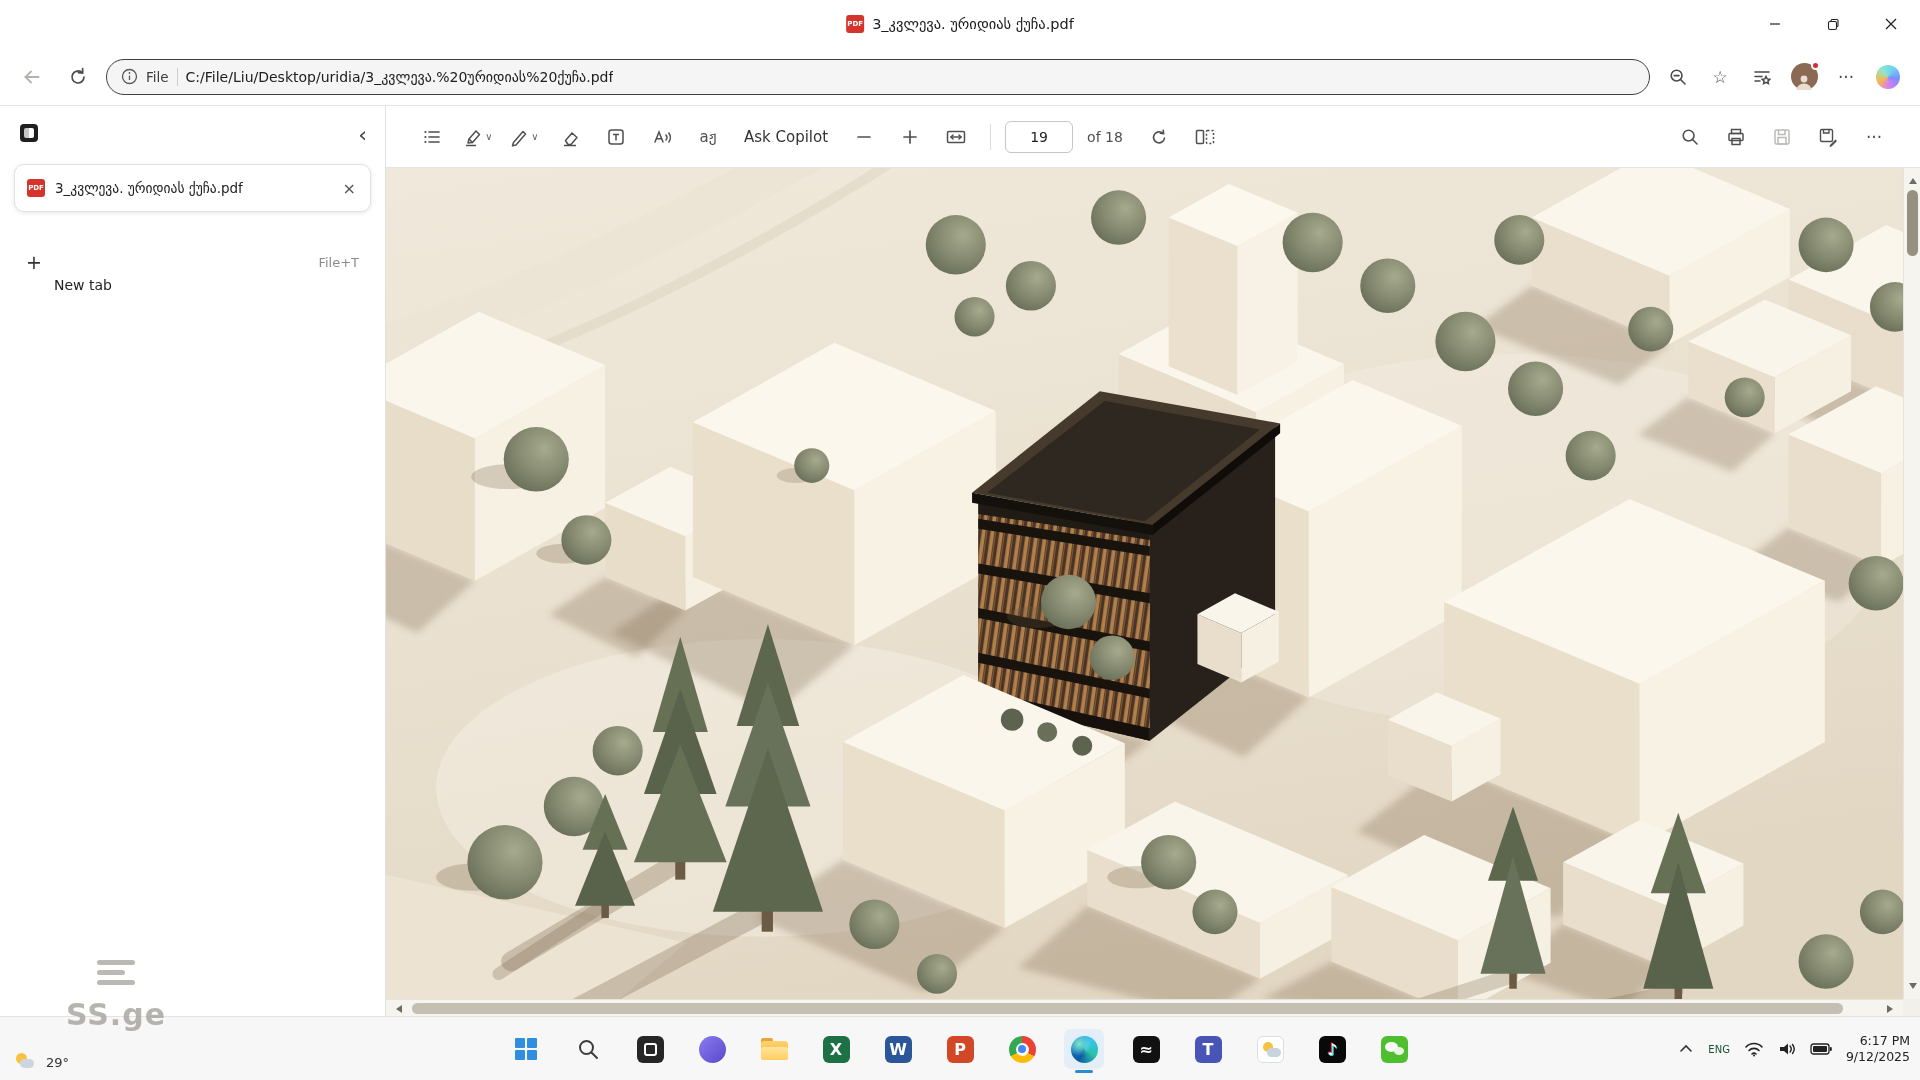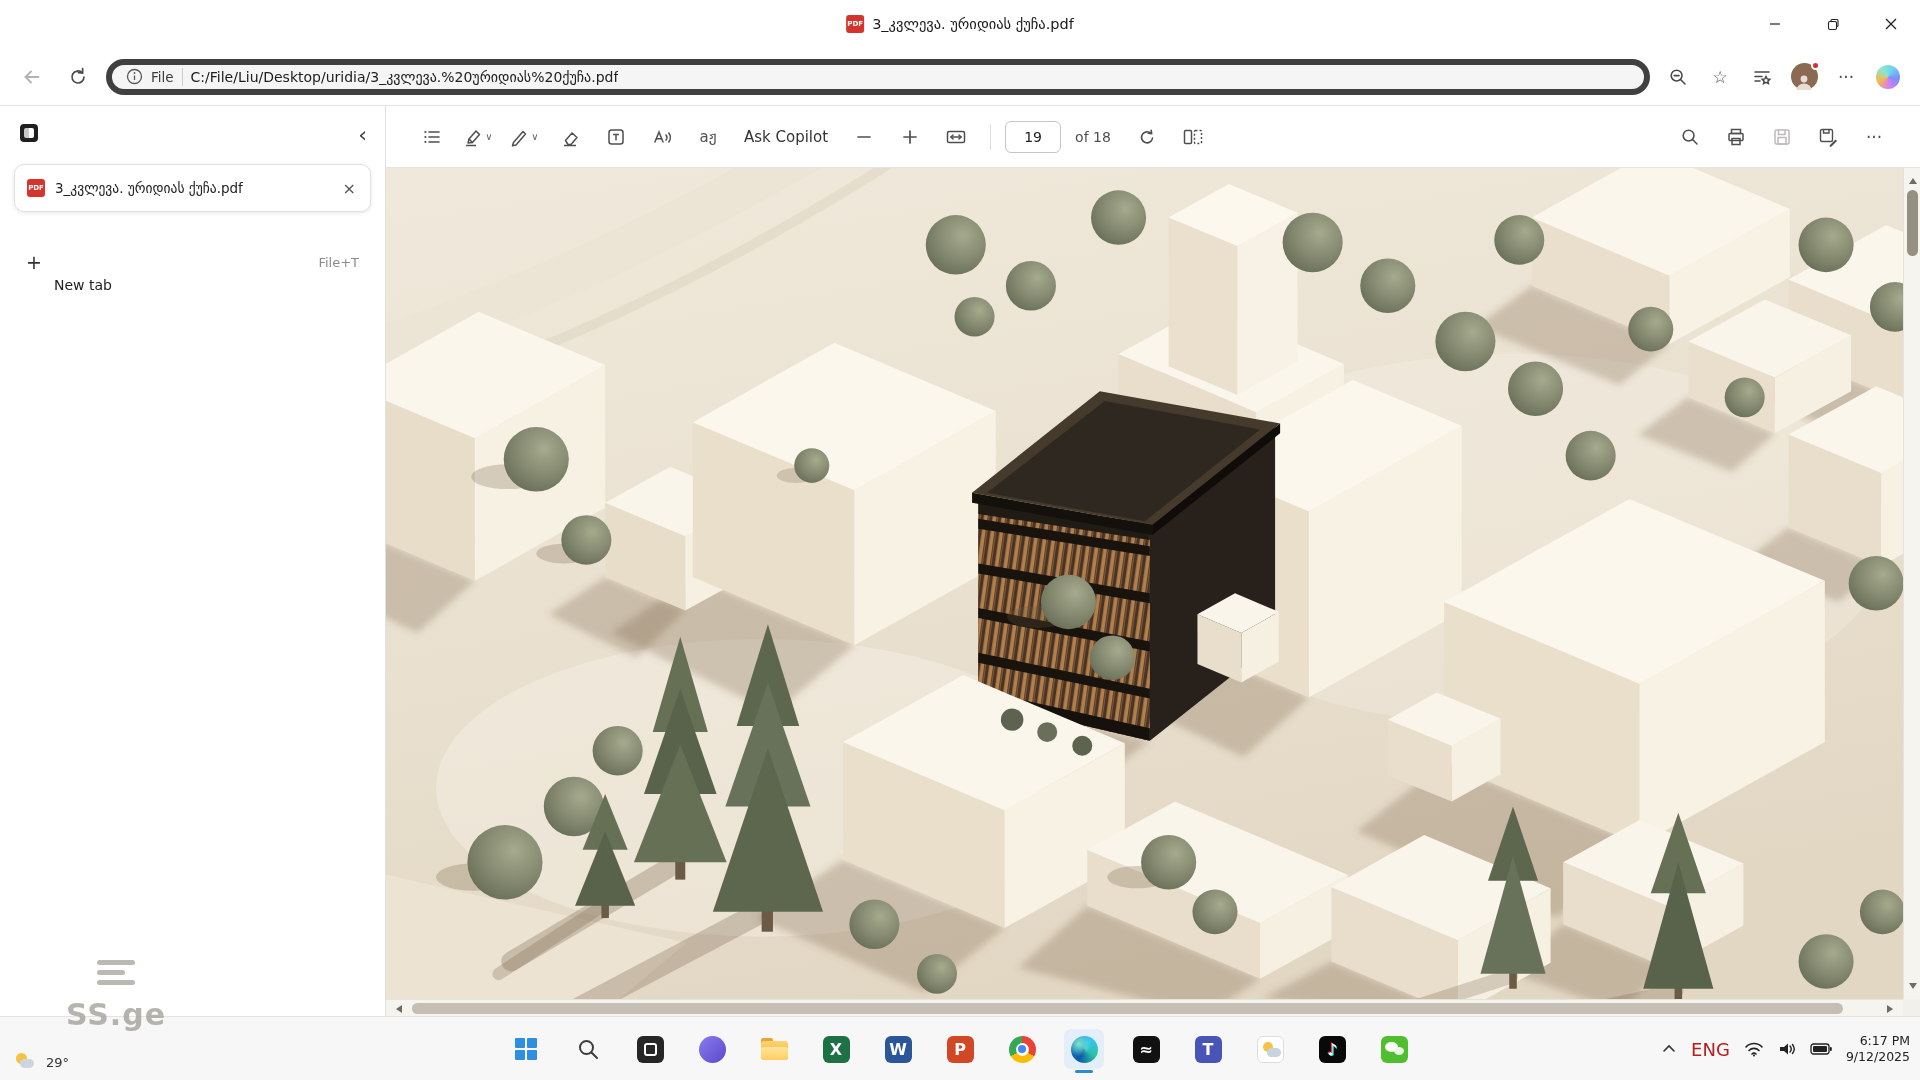--- a/index.html
+++ b/index.html
@@ -9,21 +9,21 @@
   .titlebar { position:relative; height:48px; background:#ffffff; display:flex; align-items:center; }
   .title-center { position:absolute; left:50%; top:0; height:48px; transform:translateX(-50%); display:flex; align-items:center; gap:8px; }
   .pdf-badge { width:18px; height:18px; background:#d5342c; border-radius:3px; color:#fff; font-size:7px; font-weight:bold; display:flex; align-items:center; justify-content:center; }
   .title-text { font-size:14.5px; color:#1b1b1b; }
   .win-controls { position:absolute; right:0; top:0; height:48px; display:flex; }
   .win-btn { width:58px; height:48px; display:flex; align-items:center; justify-content:center; color:#222; }
 
   
   .navbar { height:58px; background:#fff; display:flex; align-items:center; padding:0 14px; gap:10px; border-bottom:1px solid #e6e4e1; }
   .nav-icon-btn { width:36px; height:36px; border-radius:6px; display:flex; align-items:center; justify-content:center; flex:none; }
-  .url-pill { flex:1; height:36px; background:#f5f5f5; border:6px solid #404040; border-radius:18px; display:flex; align-items:center; padding:0 14px; gap:8px; min-width:0; }
+  .url-pill { flex:1; height:36px; background:#f5f5f5; border:1px solid #404040; border-radius:18px; display:flex; align-items:center; padding:0 14px; gap:8px; min-width:0; }
   .url-file { font-size:13.5px; color:#3c3c3c; }
   .url-sep { width:1px; height:18px; background:#cfcdca; }
   .url-text { font-size:14px; color:#202020; white-space:nowrap; overflow:hidden; }
   .nav-right { display:flex; align-items:center; gap:6px; flex:none; }
   .avatar { width:27px; height:27px; border-radius:50%; background:#8a6a52; position:relative; display:flex; align-items:flex-end; justify-content:center; overflow:visible; }
   .avatar .dot { position:absolute; right:-2px; top:-2px; width:9px; height:9px; border-radius:50%; background:#d62b2b; border:2px solid #fff; }
   .copilot-orb { width:24px; height:24px; border-radius:50%; background:conic-gradient(from 30deg,#6fd3f2,#7d8ef8,#d77ef0,#f4b84e,#8fe6c9,#6fd3f2); }
   .glyph { font-size:17px; color:#4d4d4d; }
 
   
@@ -37,21 +37,21 @@
   .newtab-label { font-size:14px; color:#222; flex:1;margin-top:45px; }
   .newtab-short { font-size:13px; color:#8b8b8b; }
   .plus-glyph { font-size:19px; color:#333; line-height:1; }
 
   
   .viewer { flex:1; display:flex; flex-direction:column; position:relative; min-width:0; }
   .pdf-toolbar { height:62px; background:#fff; border-bottom:1px solid #e6e4e1; display:flex; align-items:center; padding:0 26px; gap:6px; }
   .tb-btn { height:40px; min-width:40px; border-radius:6px; display:flex; align-items:center; justify-content:center; gap:2px; color:#4f4f4f; }
   .tb-text { font-size:15px; color:#333; padding:0 10px; }
   .tb-sep { width:1px; height:26px; background:#ddd; margin:0 8px; }
-  .page-input { width:56px; height:32px; border:1px solid #c7c5c2; border-radius:6px; text-align:center; font-size:14px; color:#222; background:#fff; font-family:inherit; }
+  .page-input { width:68px; height:32px; border:1px solid #c7c5c2; border-radius:6px; text-align:center; font-size:14px; color:#222; background:#fff; font-family:inherit; }
   .of-pages { font-size:14px; color:#4f4f4f; margin:0 10px 0 8px; white-space:nowrap; }
   .tb-right { margin-left:auto; display:flex; align-items:center; gap:6px; }
   .chev { font-size:10px; color:#666; }
 
   .pdf-content { flex:1; position:relative; background:#e8dfd0; overflow:hidden; }
   .scene-svg { position:absolute; inset:0; width:100%; height:100%; display:block; }
 
   
   .vscroll { position:absolute; top:0; right:0; bottom:17px; width:17px; background:#f6f4ef; border-left:1px solid #e6e3dc; }
   .hscroll { position:absolute; left:0; right:17px; bottom:0; height:17px; background:#f6f4ef; border-top:1px solid #e6e3dc; display:flex; align-items:center; }
@@ -76,21 +76,21 @@
   .task-icon { width:40px; height:40px; border-radius:7px; display:flex; align-items:center; justify-content:center; position:relative; }
   .task-icon.active { background:#e3eef8; }
   .task-icon.active::after { content:""; position:absolute; bottom:-4px; left:11px; width:18px; height:3px; border-radius:2px; background:#2a8bd0; }
   .app-sq { width:27px; height:27px; border-radius:6px; display:flex; align-items:center; justify-content:center; color:#fff; font-weight:bold; font-size:16px; }
   .circle-27 { width:27px; height:27px; border-radius:50%; position:relative; }
   .chrome-core { position:absolute; left:7px; top:7px; width:13px; height:13px; border-radius:50%; background:#fff; }
   .chrome-dot { position:absolute; left:9.5px; top:9.5px; width:8px; height:8px; border-radius:50%; background:#4285f4; }
   .widget-weather { position:absolute; left:14px; top:13px; height:64px; display:flex; align-items:center; gap:8px; }
   .temp-text { font-size:13px; color:#333; }
   .tray { position:absolute; right:10px; top:0; height:64px; display:flex; align-items:center; gap:14px; }
-  .tray-text { font-size:18px; color:#b91c1c; }
+  .tray-text { font-size:10px; color:#14532d; }
   .clock { text-align:right; font-size:12.5px; color:#222; line-height:16px; }
   .sun { width:11px; height:11px; border-radius:50%; background:#f6c243; position:absolute; left:2px; top:3px; }
   .cloud { width:14px; height:9px; border-radius:6px; background:#cdd6de; position:absolute; left:6px; top:9px; }
   .wicon { position:relative; width:24px; height:24px; }
 </style>
 </head>
 <body>
 
 <div class="titlebar">
   <div class="title-center">

